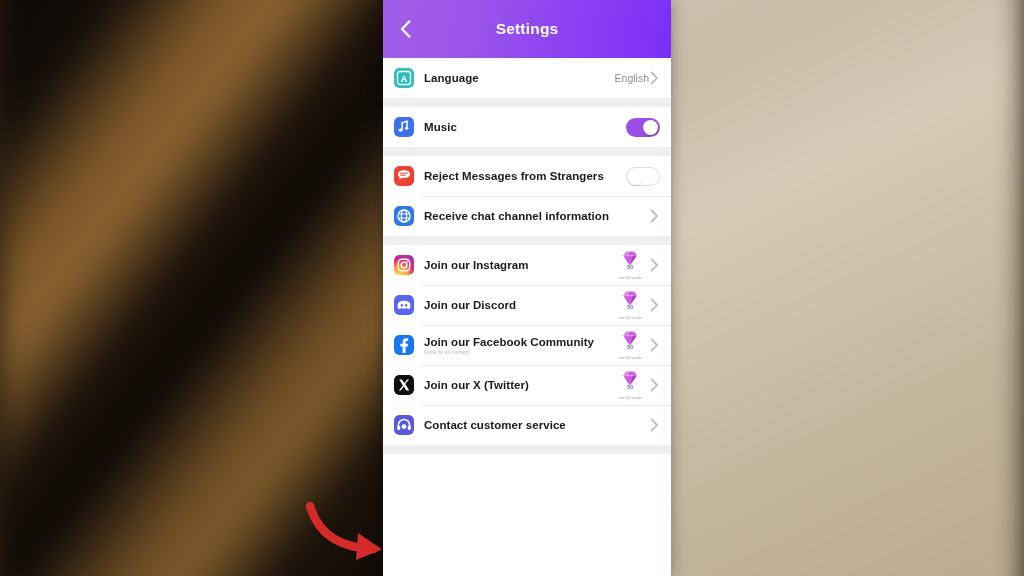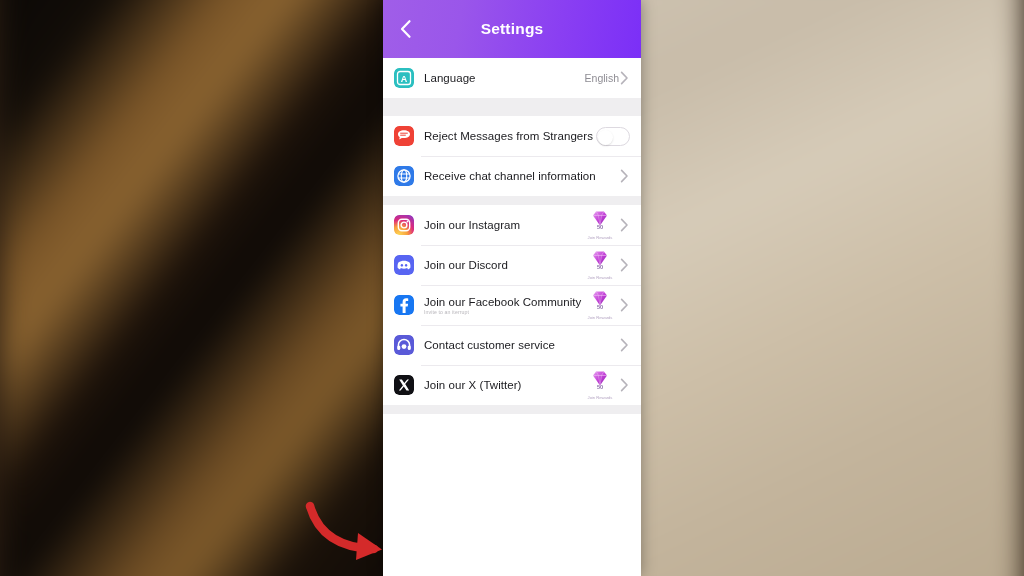--- a/index.html
+++ b/index.html
@@ -55,21 +55,21 @@
     background-blend-mode: normal, normal, normal, normal, normal;
     filter: blur(13px);
     transform: scale(1.12);
     transform-origin: right center;
   }
 
   
   #phone {
     position: absolute;
     left: 383px; top: 0;
-    width: 258px; height: 576px;
+    width: 288px; height: 576px;
     background: #ffffff;
     overflow: hidden;
     box-shadow: 0 0 14px rgba(0,0,0,.35);
   }
 
   
   .header {
     position: relative;
     height: 58px;
     background: linear-gradient(100deg, #a05ee8 0%, #9a56ea 30%, #8a3ff2 68%, #7b2ff7 100%);
@@ -123,21 +123,21 @@
     display: flex; align-items: center; justify-content: center;
     margin-right: 10px;
     overflow: hidden;
   }
   .row-icon svg { display: block; }
 
   .row-text { flex: 1 1 auto; min-width: 0; }
   .row-label {
     font-size: 11.5px;
     color: #1b1b1f;
-    font-weight: normal;
+    font-weight: bold;
     letter-spacing: .05px;
     white-space: nowrap;
   }
   .row-sub {
     font-size: 5.2px;
     color: #b9b7bc;
     margin-top: 1px;
     white-space: nowrap;
     letter-spacing: .1px;
   }
@@ -253,20 +253,37 @@
             <span class="row-value">English</span>
             <span class="chevron">
               <svg width="9" height="14" viewBox="0 0 9 14">
                 <path d="M1.6 1.4 L7 7 L1.6 12.6" fill="none" stroke="#b6b3ba" stroke-width="1.6" stroke-linecap="round" stroke-linejoin="round"></path>
               </svg>
             </span>
           </div>
         </div>
         <div class="gap"></div>
         <div class="group">
+          <div class="row">
+            <span class="row-icon">
+              <svg width="20" height="20" viewBox="0 0 20 20">
+                <rect x="0" y="0" width="20" height="20" rx="5" fill="#3b72e8"></rect>
+                <path d="M13 4.2 L8.1 5.7 L8.1 12.6" fill="none" stroke="#ffffff" stroke-width="1.5" stroke-linecap="round" stroke-linejoin="round"></path>
+                <ellipse cx="6.6" cy="13.1" rx="2.1" ry="1.7" fill="#ffffff"></ellipse>
+                <ellipse cx="12.6" cy="11.3" rx="1.7" ry="1.4" fill="#ffffff"></ellipse>
+                <path d="M13 4.2 L13 11.3" stroke="#ffffff" stroke-width="1.5" stroke-linecap="round"></path>
+              </svg>
+            </span>
+            <div class="row-text">
+              <div class="row-label">Music</div>
+            </div>
+            <span class="toggle on">
+              <span class="knob"></span>
+            </span>
+          </div>
         </div>
         <div class="gap"></div>
         <div class="group">
           <div class="row">
             <span class="row-icon">
               <svg width="20" height="20" viewBox="0 0 20 20">
                 <rect x="0" y="0" width="20" height="20" rx="5" fill="#ef4236"></rect>
                 <path d="M4 8.2 C4 5.9 6.6 4.3 10 4.3 C13.4 4.3 16 5.9 16 8.2 C16 10.5 13.4 12.1 10 12.1 C9.2 12.1 8.5 12.05 7.8 11.9 L5.2 13.6 L5.7 11.2 C4.6 10.4 4 9.4 4 8.2 Z" fill="#ffffff"></path>
                 <path d="M6.6 7.2 H13.4 M6.6 9.2 H11.4" stroke="#ef4236" stroke-width="1" stroke-linecap="round"></path>
               </svg>
@@ -405,39 +422,20 @@
             </span>
             <span class="chevron">
               <svg width="9" height="14" viewBox="0 0 9 14">
                 <path d="M1.6 1.4 L7 7 L1.6 12.6" fill="none" stroke="#b6b3ba" stroke-width="1.6" stroke-linecap="round" stroke-linejoin="round"></path>
               </svg>
             </span>
           </div>
           <div class="row">
             <span class="row-icon">
               <svg width="20" height="20" viewBox="0 0 20 20">
-                <rect x="0" y="0" width="20" height="20" rx="5" fill="#5a5ad8"></rect>
-                <path d="M4.4 12.3 V10 C4.4 6.9 6.9 4.6 10 4.6 C13.1 4.6 15.6 6.9 15.6 10 V12.3" fill="none" stroke="#ffffff" stroke-width="1.5" stroke-linecap="round"></path>
-                <rect x="3.2" y="10.6" width="3.1" height="4.4" rx="1.5" fill="#ffffff"></rect>
-                <rect x="13.7" y="10.6" width="3.1" height="4.4" rx="1.5" fill="#ffffff"></rect>
-                <circle cx="10" cy="11.6" r="2.4" fill="#ffffff"></circle>
-              </svg>
-            </span>
-            <div class="row-text">
-              <div class="row-label">Contact customer service</div>
-            </div>
-            <span class="chevron">
-              <svg width="9" height="14" viewBox="0 0 9 14">
-                <path d="M1.6 1.4 L7 7 L1.6 12.6" fill="none" stroke="#b6b3ba" stroke-width="1.6" stroke-linecap="round" stroke-linejoin="round"></path>
-              </svg>
-            </span>
-          </div>
-          <div class="row">
-            <span class="row-icon">
-              <svg width="20" height="20" viewBox="0 0 20 20">
                 <rect x="0" y="0" width="20" height="20" rx="5" fill="#101014"></rect>
                 <path d="M5.2 4.6 H7.9 L10.3 8.1 L13.2 4.6 H15 L11.2 9.1 L15.2 15.4 H12.5 L9.8 11.5 L6.6 15.4 H4.8 L8.9 10.5 Z" fill="#ffffff"></path>
               </svg>
             </span>
             <div class="row-text">
               <div class="row-label">Join our X (Twitter)</div>
             </div>
             <span class="reward">
               <svg class="gem" viewBox="0 0 24 22">
                 <defs>
@@ -453,20 +451,39 @@
               </svg>
               <span class="amt">50</span>
               <span class="cap">Join Rewards</span>
             </span>
             <span class="chevron">
               <svg width="9" height="14" viewBox="0 0 9 14">
                 <path d="M1.6 1.4 L7 7 L1.6 12.6" fill="none" stroke="#b6b3ba" stroke-width="1.6" stroke-linecap="round" stroke-linejoin="round"></path>
               </svg>
             </span>
           </div>
+          <div class="row">
+            <span class="row-icon">
+              <svg width="20" height="20" viewBox="0 0 20 20">
+                <rect x="0" y="0" width="20" height="20" rx="5" fill="#5a5ad8"></rect>
+                <path d="M4.4 12.3 V10 C4.4 6.9 6.9 4.6 10 4.6 C13.1 4.6 15.6 6.9 15.6 10 V12.3" fill="none" stroke="#ffffff" stroke-width="1.5" stroke-linecap="round"></path>
+                <rect x="3.2" y="10.6" width="3.1" height="4.4" rx="1.5" fill="#ffffff"></rect>
+                <rect x="13.7" y="10.6" width="3.1" height="4.4" rx="1.5" fill="#ffffff"></rect>
+                <circle cx="10" cy="11.6" r="2.4" fill="#ffffff"></circle>
+              </svg>
+            </span>
+            <div class="row-text">
+              <div class="row-label">Contact customer service</div>
+            </div>
+            <span class="chevron">
+              <svg width="9" height="14" viewBox="0 0 9 14">
+                <path d="M1.6 1.4 L7 7 L1.6 12.6" fill="none" stroke="#b6b3ba" stroke-width="1.6" stroke-linecap="round" stroke-linejoin="round"></path>
+              </svg>
+            </span>
+          </div>
         </div>
         <div class="gap"></div>
       </div>
 
   </div>
 
   <div class="arrow-annotation">
     <svg width="106" height="64" viewBox="0 0 106 64">
       <path d="M14 6 C22 34, 44 48, 78 49" fill="none" stroke="#d42a2a" stroke-width="8.5" stroke-linecap="round"></path>
       <path d="M62 33 L86 49.5 L60 60 Z" fill="#d42a2a"></path>

